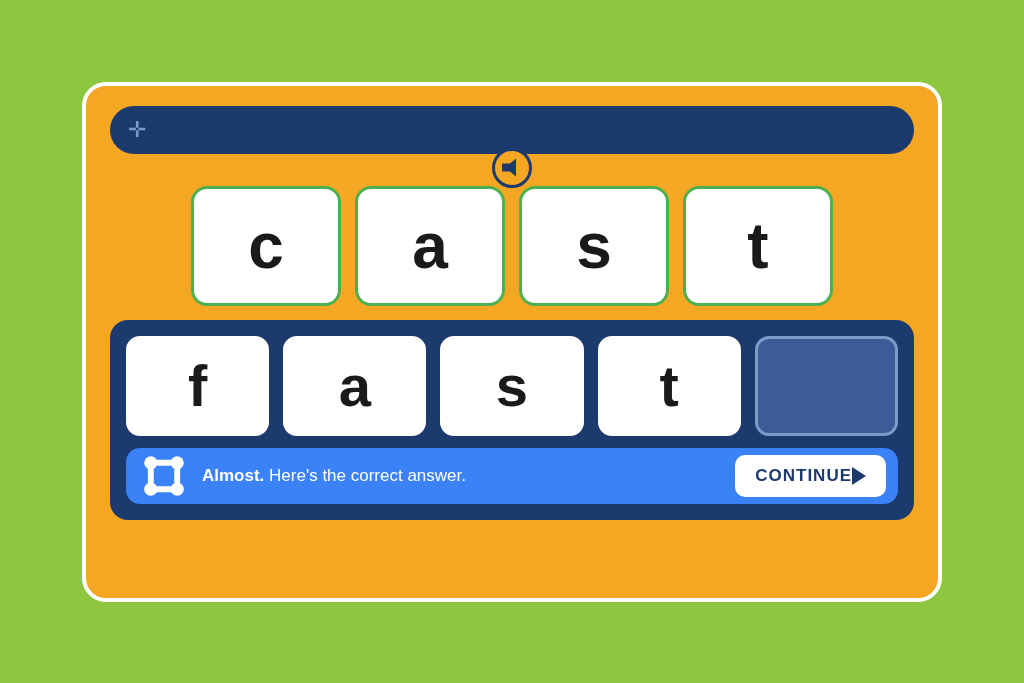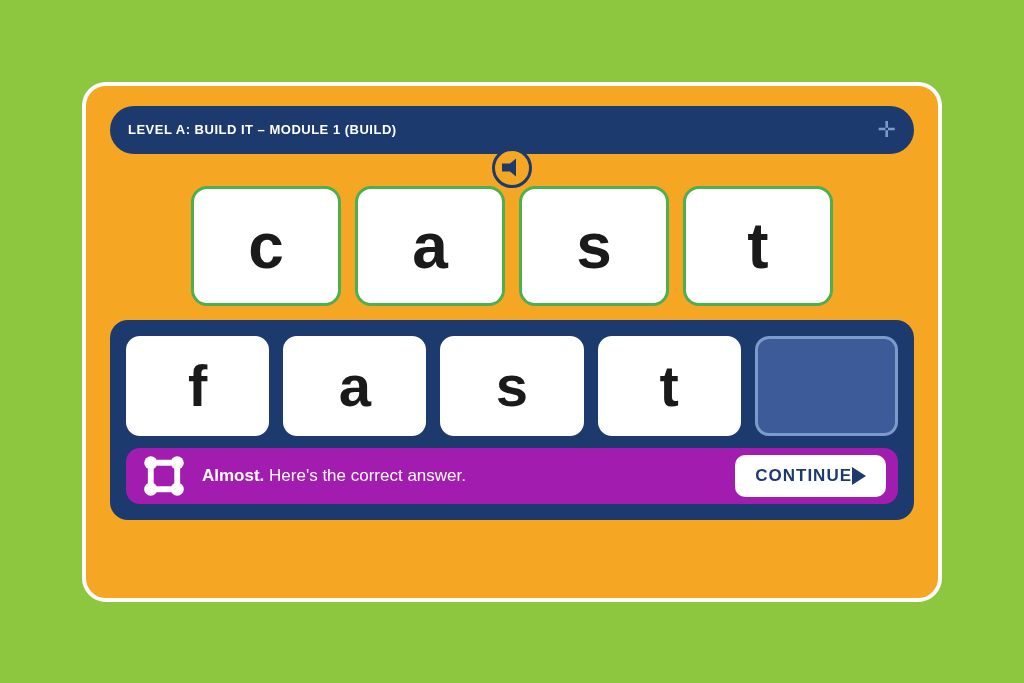--- a/index.html
+++ b/index.html
@@ -139,21 +139,21 @@
     .tile-empty {
       width: 150px;
       height: 100px;
       background-color: #3d5a99;
       border-radius: 14px;
       border: 3px solid #7a9cc8;
     }
 
     
     .feedback-bar {
-      background-color: #a21caf;
+      background-color: #3b82f6;
       border-radius: 14px;
       height: 56px;
       display: flex;
       align-items: center;
       padding: 0 12px;
       gap: 12px;
     }
 
     .bone-icon {
       width: 52px;
@@ -204,21 +204,20 @@
       width: 44px;
       height: 44px;
     }
   </style>
 </head>
 <body>
 
 <div class="main-card">
 
   <div class="header-bar">
-    <span class="header-title">LEVEL A: BUILD IT – MODULE 1 (BUILD)</span>
 
     <div class="speaker-btn">
       <div class="speaker-icon-inner"></div>
     </div>
 
     <span class="move-icon">✛</span>
   </div>
 
   <div class="tiles-row-top">
     <div class="tile">

